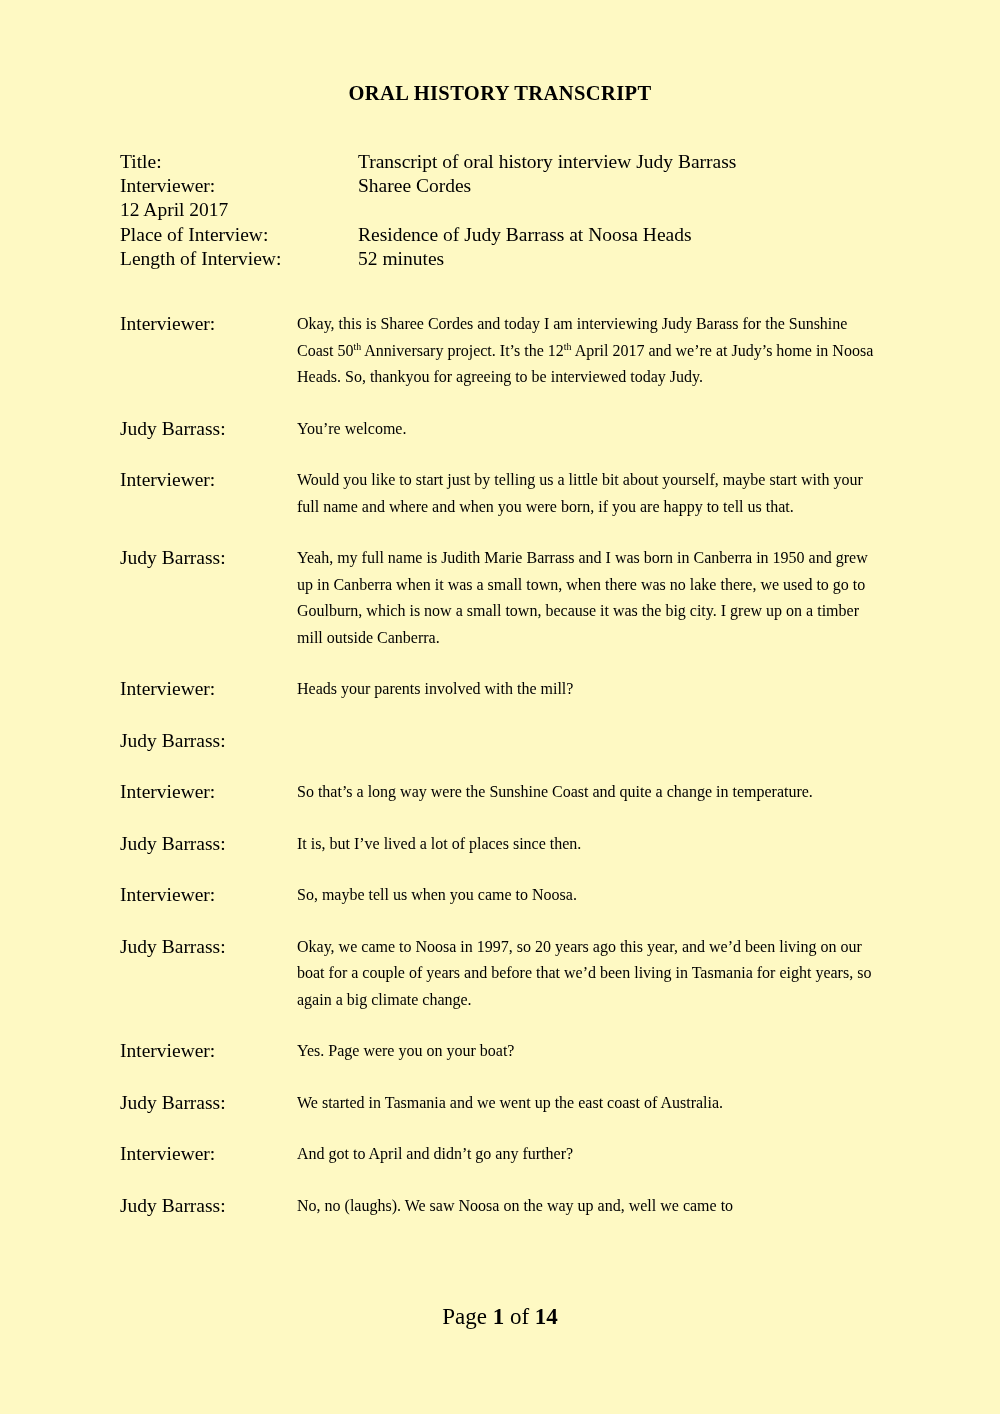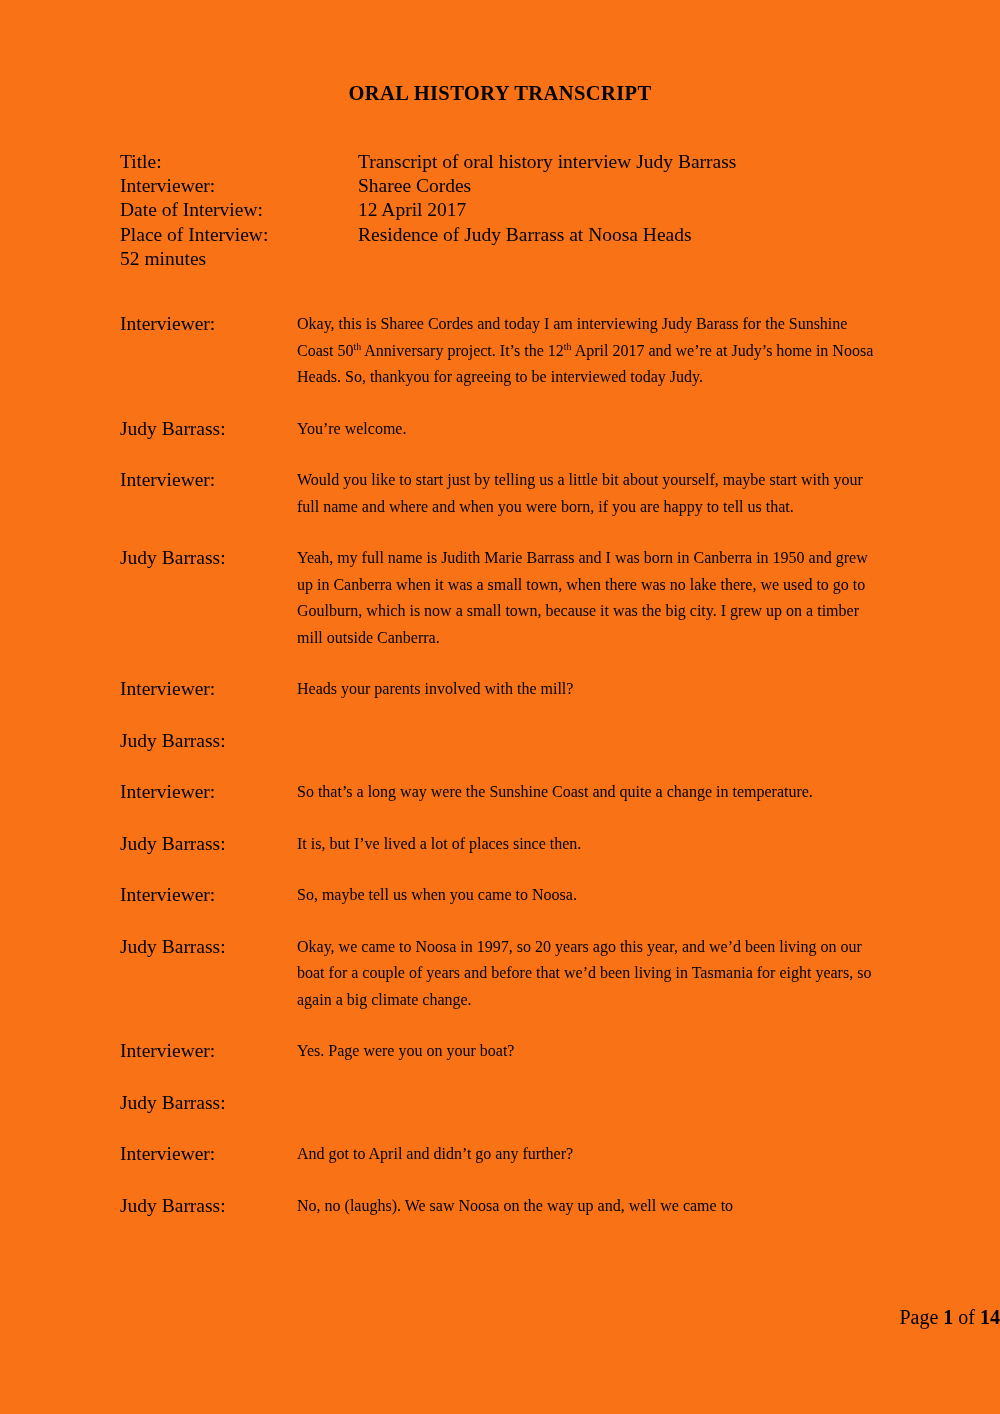--- a/index.html
+++ b/index.html
@@ -4,21 +4,21 @@
 <style>
   html, body {
     margin: 0;
     padding: 0;
     background: #ffffff;
   }
   .page {
     position: relative;
     width: 1000px;
     height: 1414px;
-    background: #f97316;
+    background: #fef9c3;
     font-family: "Liberation Serif", "DejaVu Serif", serif;
     color: #000000;
     overflow: hidden;
     box-sizing: border-box;
   }
 
   
   .doc-title {
     position: absolute;
     top: 82px;
@@ -86,22 +86,22 @@
     vertical-align: super;
     line-height: 0;
   }
 
   
   .footer {
     position: absolute;
     top: 1305px;
     left: 0;
     width: 1000px;
-    text-align: right;
-    font-size: 20px;
+    text-align: center;
+    font-size: 23px;
     line-height: 24px;
   }
   .footer b { font-weight: bold; }
 </style>
 </head>
 <body>
 
 <div class="page">
 
   <div class="doc-title">ORAL HISTORY TRANSCRIPT</div>
@@ -109,28 +109,28 @@
   <div class="meta-block">
       <div class="meta-row">
         <div class="meta-label">Title:</div>
         <div class="meta-value">Transcript of oral history interview Judy Barrass</div>
       </div>
       <div class="meta-row">
         <div class="meta-label">Interviewer:</div>
         <div class="meta-value">Sharee Cordes</div>
       </div>
       <div class="meta-row">
-        <div class="meta-label">Date of Interview:</div>
         <div class="meta-value">12 April 2017</div>
       </div>
       <div class="meta-row">
         <div class="meta-label">Place of Interview:</div>
         <div class="meta-value">Residence of Judy Barrass at Noosa Heads</div>
       </div>
       <div class="meta-row">
+        <div class="meta-label">Length of Interview:</div>
         <div class="meta-value">52 minutes</div>
       </div>
     </div>
 
   <div class="dialogue">
       <div class="turn">
         <div class="speaker">Interviewer:</div>
         <div class="speech">Okay, this is Sharee Cordes and today I am interviewing Judy Barass for the Sunshine Coast 50<sup>th</sup> Anniversary project.  It’s the 12<sup>th</sup> April 2017 and we’re at Judy’s home in Noosa Heads.  So, thankyou for agreeing to be interviewed today Judy.</div>
       </div>
       <div class="turn">
@@ -167,20 +167,21 @@
       <div class="turn">
         <div class="speaker">Judy Barrass:</div>
         <div class="speech">Okay, we came to Noosa in 1997, so 20 years ago this year, and we’d been living on our boat for a couple of years and before that we’d been living in Tasmania for eight years, so again a big climate change.</div>
       </div>
       <div class="turn">
         <div class="speaker">Interviewer:</div>
         <div class="speech">Yes.  Page were you on your boat?</div>
       </div>
       <div class="turn">
         <div class="speaker">Judy Barrass:</div>
+        <div class="speech">We started in Tasmania and we went up the east coast of Australia.</div>
       </div>
       <div class="turn">
         <div class="speaker">Interviewer:</div>
         <div class="speech">And got to April and didn’t go any further?</div>
       </div>
       <div class="turn">
         <div class="speaker">Judy Barrass:</div>
         <div class="speech">No, no (laughs).  We saw Noosa on the way up and, well we came to</div>
       </div>
     </div>

